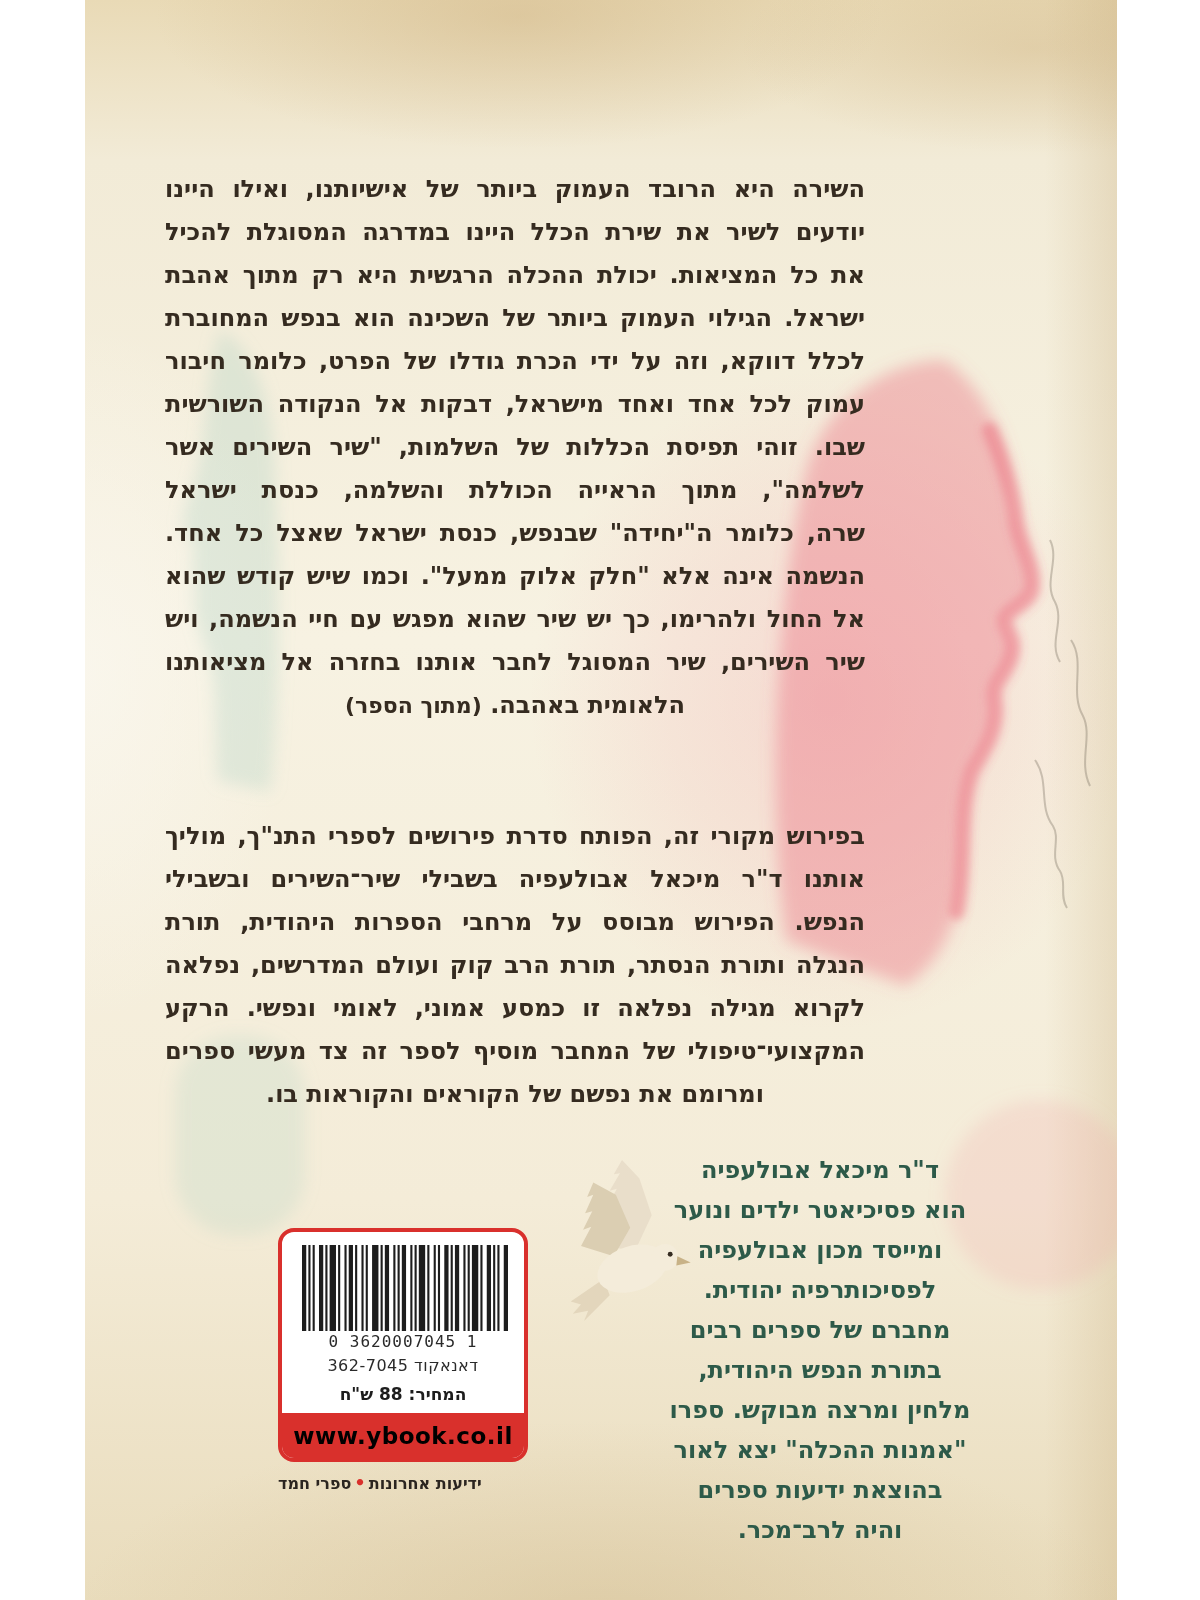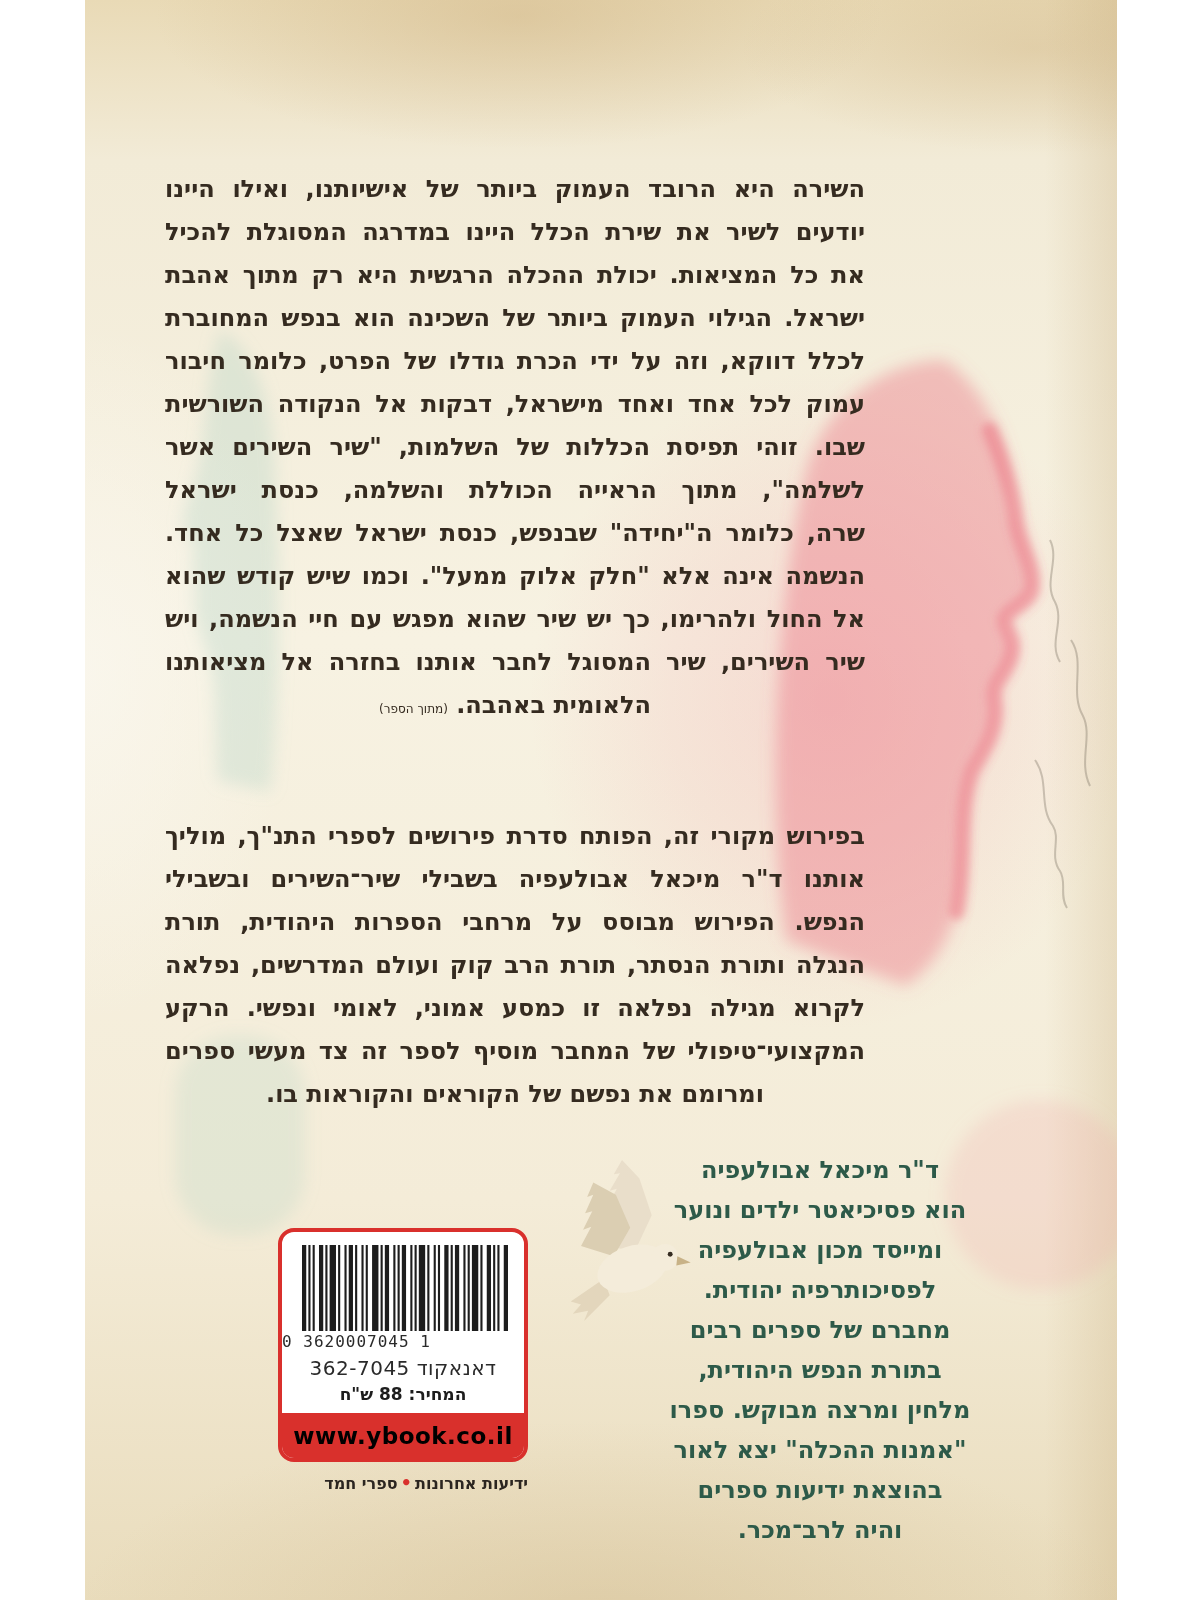--- a/index.html
+++ b/index.html
@@ -19,40 +19,40 @@
   }
   .wash{position:absolute;left:0;top:0;width:1032px;height:1600px;pointer-events:none;}
   .block{position:absolute;direction:rtl;color:#352b20;}
   .excerpt{left:80px;top:168px;width:700px;}
   .excerpt .jline, .desc .jline{
     font-size:24px;line-height:43px;font-weight:700;
     text-align:justify;text-align-last:justify;text-justify:inter-word;
     white-space:nowrap;
   }
   .closing{font-size:24px;line-height:43px;font-weight:700;text-align:center;text-align-last:center;}
-  .closing .src{font-size:12px;font-weight:400;}
+  .closing .src{font-size:22px;font-weight:700;}
   .desc{left:80px;top:815px;width:700px;}
   .bio{left:565px;top:1150px;width:340px;text-align:center;text-align-last:center;}
   .bio .bline{font-size:24px;line-height:40px;font-weight:700;color:#2d5a49;white-space:nowrap;}
   .barcode-box{
     position:absolute;left:193px;top:1228px;width:250px;height:234px;
     background:#ffffff;border:4px solid #d9302c;border-radius:16px;box-sizing:border-box;
     overflow:hidden;
   }
   .bars{position:absolute;left:20px;top:13px;width:206px;height:86px;}
-  .bc-num{position:absolute;left:0;top:100px;width:100%;
+  .bc-num{position:absolute;left:0;top:100px;width:100%;text-align:center;
     font-family:"DejaVu Sans Mono",monospace;font-size:16px;color:#2a2a2a;letter-spacing:1px;}
   .bc-dana{position:absolute;left:0;top:124px;width:100%;text-align:center;direction:rtl;
-    font-size:20px;color:#2a2a2a;letter-spacing:0.5px;}
+    font-size:16px;color:#2a2a2a;letter-spacing:0.5px;}
   .bc-price{position:absolute;left:0;top:152px;width:100%;text-align:center;direction:rtl;
     font-size:17px;font-weight:700;color:#1d1d1d;}
   .bc-strip{position:absolute;left:0;bottom:0;width:100%;height:45px;background:#d9302c;
     display:flex;align-items:center;justify-content:center;}
   .bc-strip .url{color:#000000;font-weight:700;font-size:23px;letter-spacing:0.5px;}
-  .publisher{position:absolute;left:193px;top:1472px;width:250px;direction:rtl;text-align:right;
+  .publisher{position:absolute;left:193px;top:1472px;width:250px;direction:rtl;text-align:left;
     font-size:16px;font-weight:700;color:#2b2520;}
   .publisher .dot{color:#d9302c;font-size:18px;padding:0 3px;}
   .dove{position:absolute;left:455px;top:1160px;width:164px;height:164px;}
 </style>
 </head>
 <body>
 
 <div class="paper">
 
   <svg class="wash" viewBox="0 0 1032 1600" preserveAspectRatio="none">

